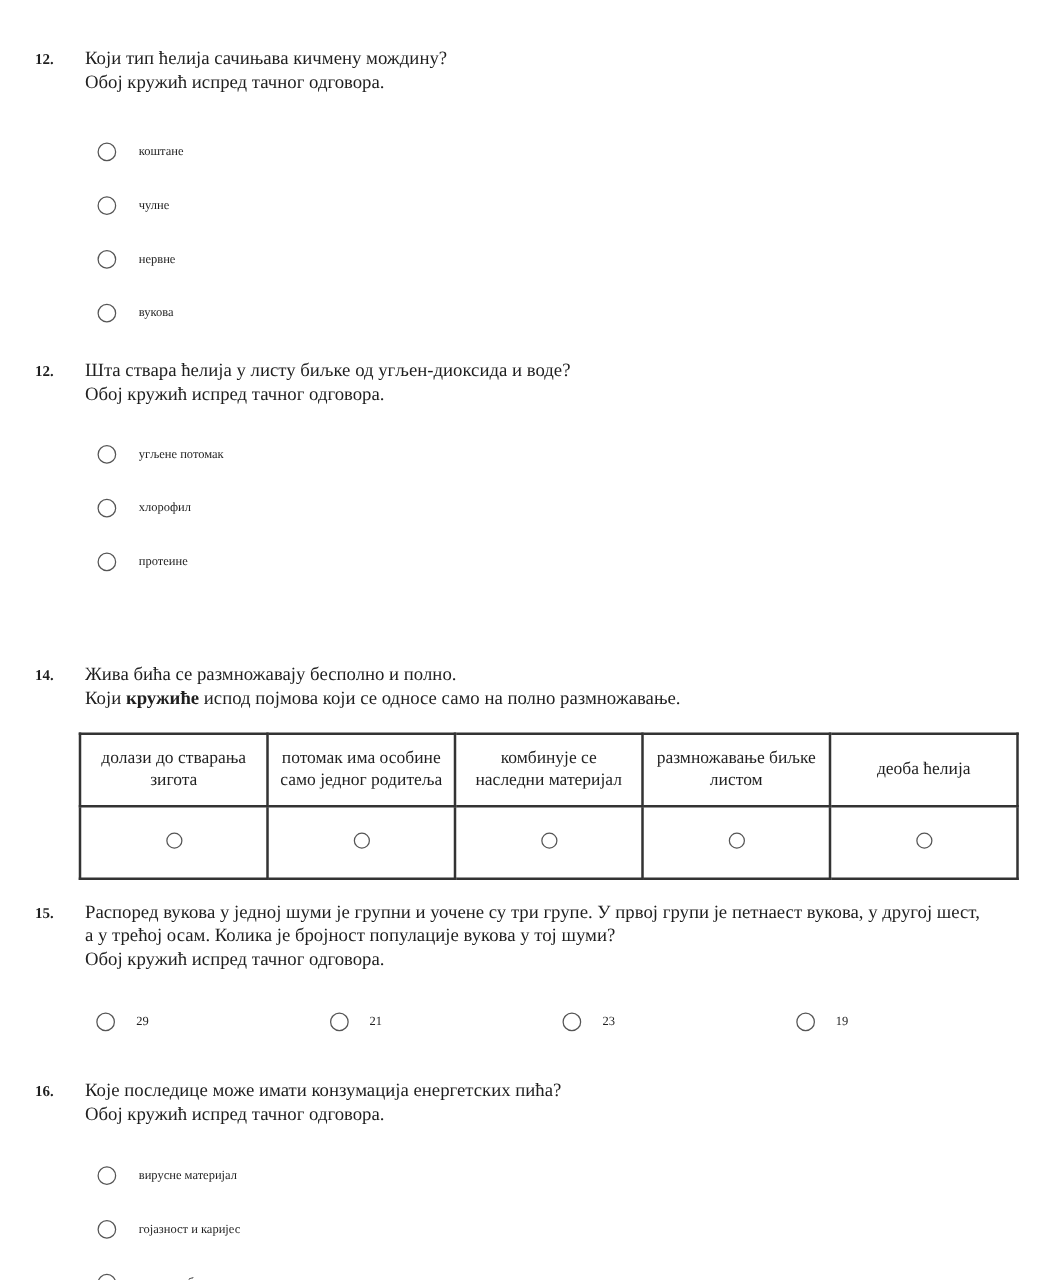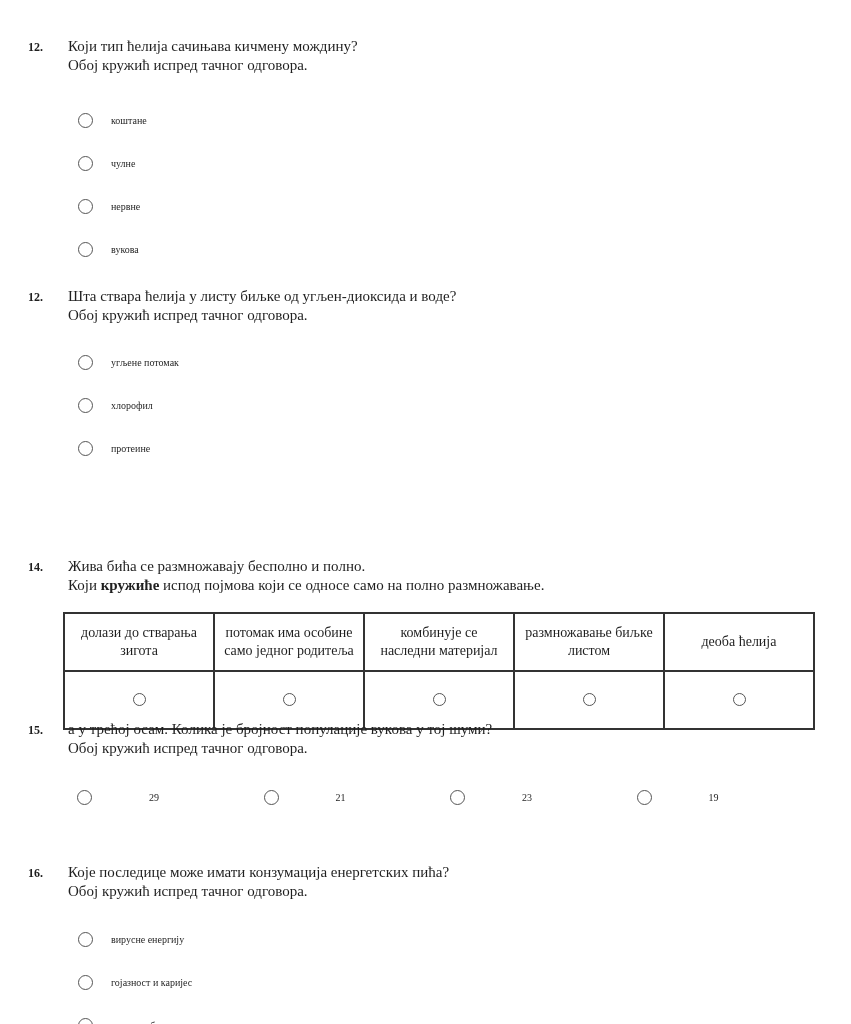--- a/index.html
+++ b/index.html
@@ -8,21 +8,21 @@
     width: 851px; height: 1024px;
     background: #ffffff;
     color: #1f1f1f;
     font-family: "Liberation Serif", serif;
     position: relative;
     overflow: hidden;
   }
   .q { position: absolute; left: 28px; width: 795px; }
   #q12 { top: 22px; }
   #q13 { top: 272px; }
-  #q14 { top: 542px; }
+  #q14 { top: 515px; }
   #q15 { top: 705px; }
   #q16 { top: 848px; }
 
   .qhead { display: flex; align-items: baseline; }
   .qnum {
     flex: 0 0 40px;
     font-size: 12px; font-weight: bold; line-height: 19px; margin-top: 16px;
   }
   .qbody { font-size: 15px; line-height: 19px; white-space: nowrap; }
 
@@ -63,21 +63,21 @@
   }
   .radio-sm {
     display: inline-block; width: 13px; height: 13px;
     border: 1.5px solid #555; border-radius: 50%;
     background: #fff; vertical-align: middle;
     margin-top: -4px;
   }
 
   
   .opts-h { display: flex; margin: 30px 0 0 49px; }
-  .opt-h { width: 187.5px; display: flex; align-items: center; height: 19px; gap: 40px; }
+  .opt-h { width: 187.5px; display: flex; align-items: center; height: 19px; }
   .opt-h .radio { margin-right: 17px; }
 </style>
 </head>
 <body>
 
 <section class="q" id="q12">
   <div class="qhead">
     <div class="qnum">12.</div>
     <div class="qbody">
       <div>Који тип ћелија сачињава кичмену мождину?</div>
@@ -153,20 +153,21 @@
       <td><span class="radio-sm"></span></td>
     </tr>
   </tbody>
     </table>
 </section>
 
 <section class="q" id="q15">
   <div class="qhead">
     <div class="qnum">15.</div>
     <div class="qbody">
+      <div>Распоред вукова у једној шуми је групни и уочене су три групе. У првој групи је петнаест вукова, у другој шест,</div>
       <div>а у трећој осам. Колика је бројност популације вукова у тој шуми?</div>
       <div>Обој кружић испред тачног одговора.</div>
     </div>
   </div>
   <div class="opts-h">
     <div class="opt-h">
       <span class="radio"></span>
       <span class="opt-label">29</span>
     </div>
     <div class="opt-h">
@@ -188,21 +189,21 @@
   <div class="qhead">
     <div class="qnum">16.</div>
     <div class="qbody">
       <div>Које последице може имати конзумација енергетских пића?</div>
       <div>Обој кружић испред тачног одговора.</div>
     </div>
   </div>
   <div class="opts">
     <div class="opt">
       <span class="radio"></span>
-      <span class="opt-label">вирусне енергију</span>
+      <span class="opt-label">вирусне материјал</span>
     </div>
     <div class="opt">
       <span class="radio"></span>
       <span class="opt-label">гојазност и каријес</span>
     </div>
     <div class="opt">
       <span class="radio"></span>
       <span class="opt-label">душевне болести</span>
     </div>
   </div>

